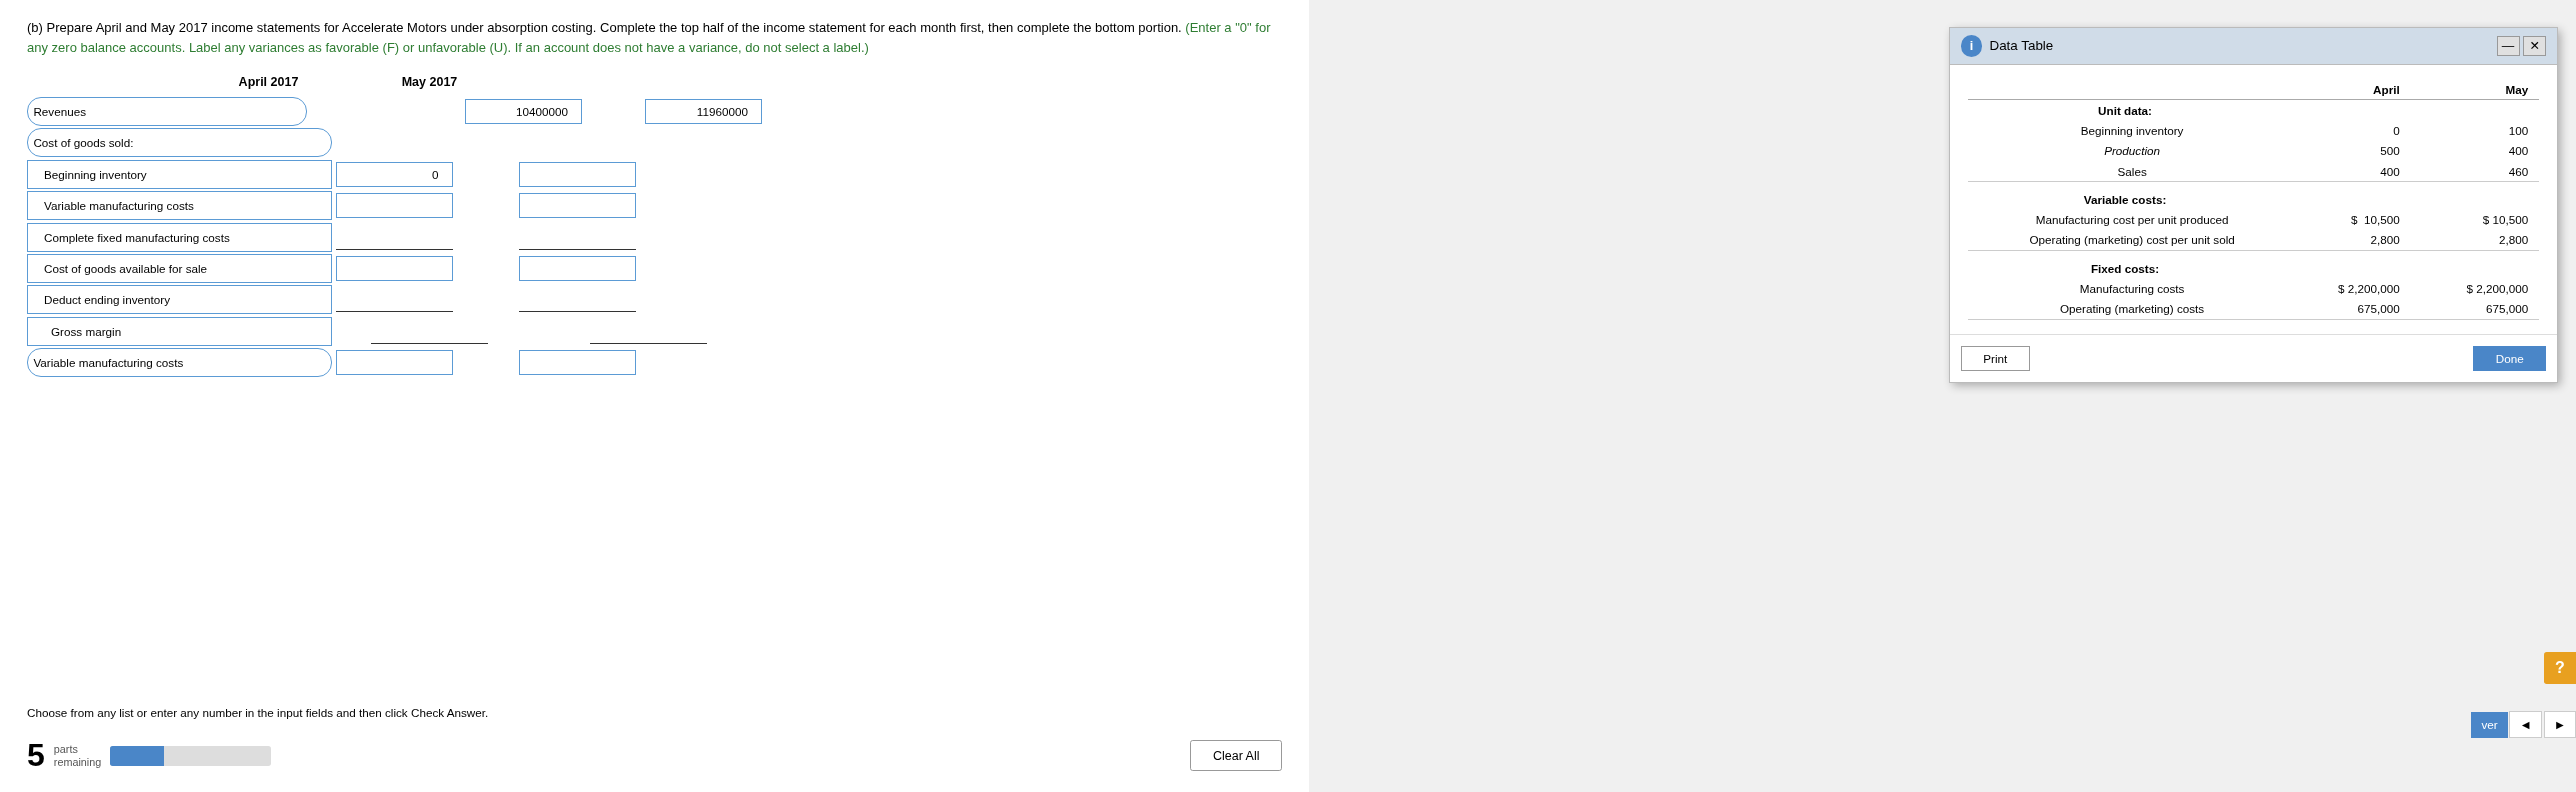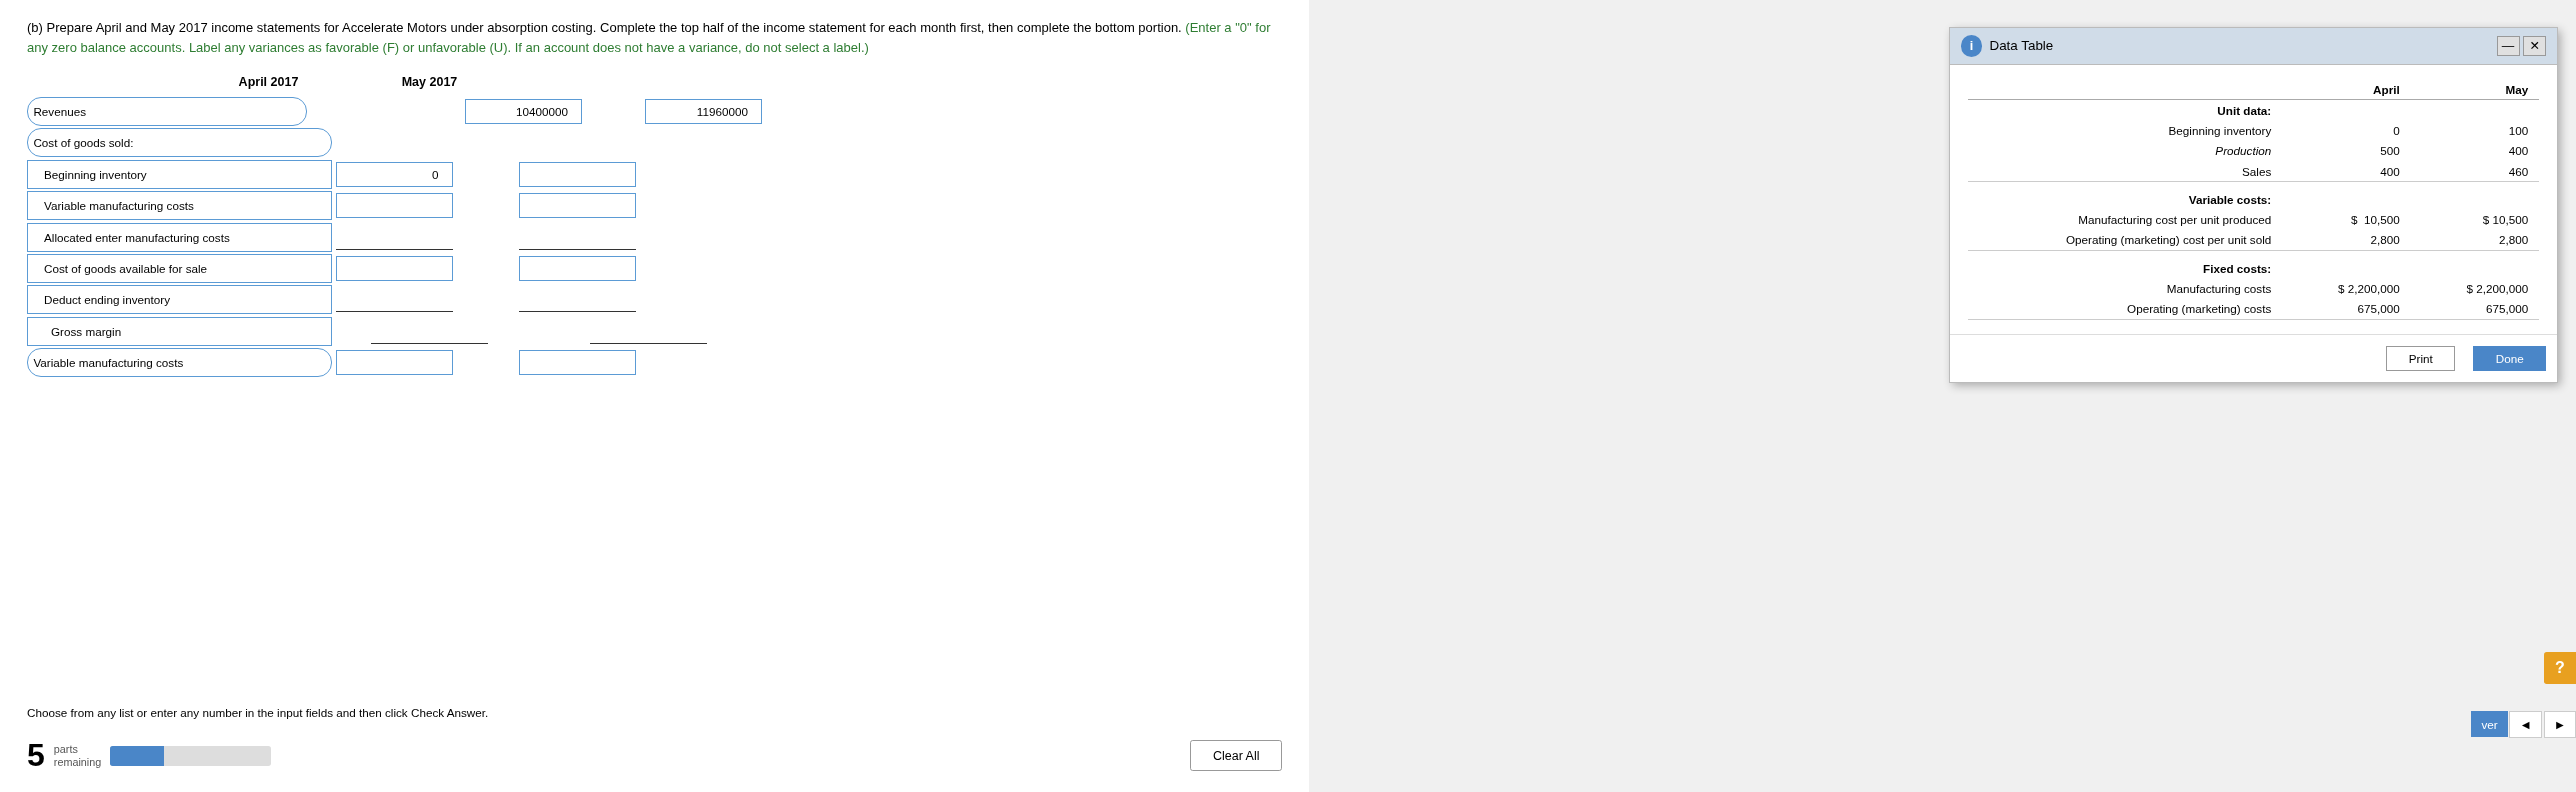--- a/index.html
+++ b/index.html
@@ -187,40 +187,40 @@
     .data-table th:first-child {
       text-align: left;
     }
 
     .data-table td {
       padding: 3.6px 10.8px;
       vertical-align: top;
     }
 
     .data-table td:first-child {
-      text-align: right;
+      text-align: center;
     }
 
     .data-table td:not(:first-child) {
       text-align: right;
     }
 
     .section-label {
       font-weight: bold;
       padding: 7.2px 10.8px 3.6px 10.8px;
       font-size: 11.7px;
     }
 
     .border-bottom-row td {
       border-bottom: 0.9px solid #ccc;
     }
 
     .panel-footer {
       display: flex;
-      justify-content: flex-end;
+      justify-content: space-between;
       gap: 18px;
       padding: 10.8px;
       border-top: 0.9px solid #ddd;
     }
 
     .print-btn {
       border: 0.9px solid #999;
       background: white;
       padding: 5.4px 21.5px;
       font-size: 11.7px;
@@ -360,21 +360,21 @@
     </div>
 
     <div class="form-row">
       <div class="lbl lbl-l2">Variable manufacturing costs</div>
       <input class="inp inp-w130" style="margin-left: 3.6px;">
       <div style="width:63px;"></div>
       <input class="inp inp-w130" style="">
     </div>
 
     <div class="form-row">
-      <div class="lbl lbl-l2">Allocated enter manufacturing costs</div>
+      <div class="lbl lbl-l2">Complete fixed manufacturing costs</div>
       <input class="inp inp-w130 inp-underline" style="margin-left: 3.6px;">
       <div style="width:63px;"></div>
       <input class="inp inp-w130 inp-underline" style="">
     </div>
 
     <div class="form-row">
       <div class="lbl lbl-l2">Cost of goods available for sale</div>
       <input class="inp inp-w130" style="margin-left: 3.6px;">
       <div style="width:63px;"></div>
       <input class="inp inp-w130" style="">
@@ -511,18 +511,18 @@
   </div>
 
   <div class="panel-footer">
     <button class="print-btn">Print</button>
     <button class="done-btn">Done</button>
   </div>
 </div>
 
 <button class="help-btn" style="position:absolute; right:0; bottom:108px;">?</button>
 
-<div class="nav-arrows" style="position:absolute; bottom:54px; right:0; display:flex; align-items:flex-start; gap:1.8px;">
+<div class="nav-arrows" style="position:absolute; bottom:54px; right:0; display:flex; align-items:center; gap:1.8px;">
   <button class="ver-btn">ver</button>
   <button class="arrow-btn">◄</button>
   <button class="arrow-btn">►</button>
 </div>
 
 
 </body></html>

